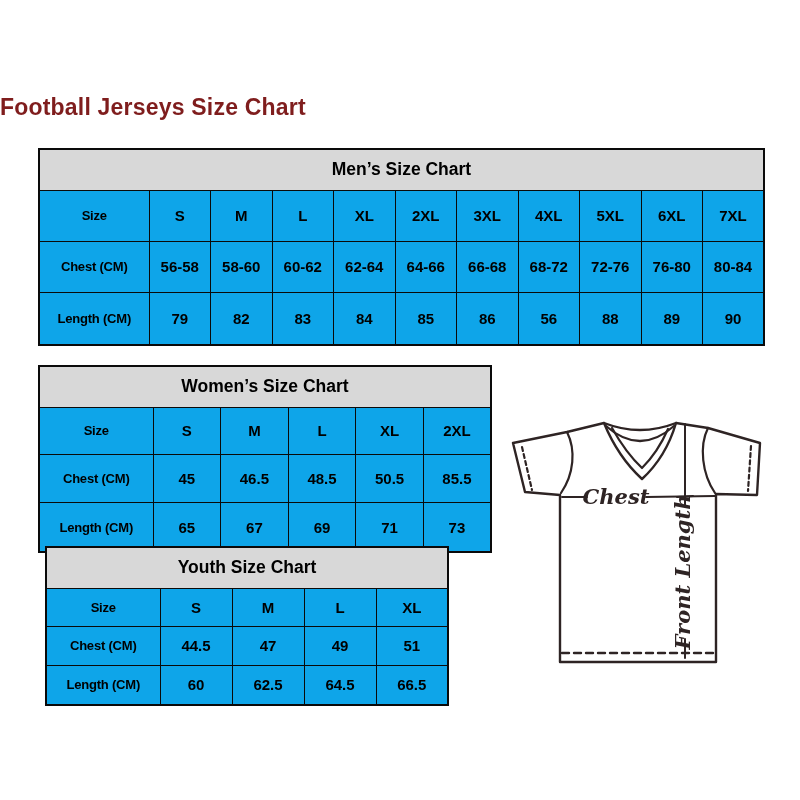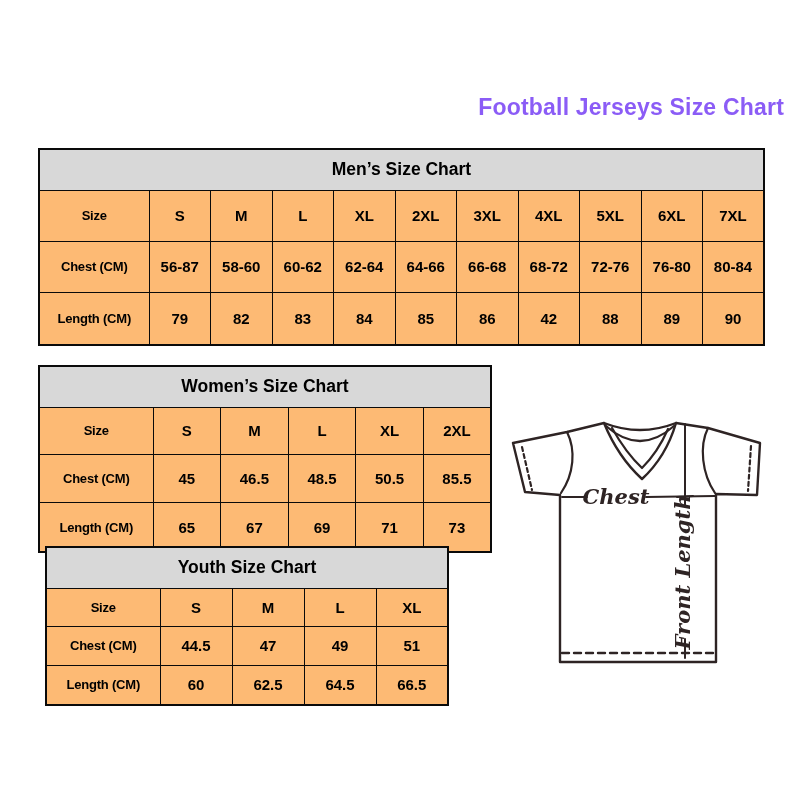--- a/index.html
+++ b/index.html
@@ -1,26 +1,26 @@
 <!DOCTYPE html>
 <html><head>
 <meta charset="utf-8">
 <style>
   html,body{margin:0;padding:0;}
   body{
     width:800px;height:800px;background:#ffffff;position:relative;overflow:hidden;
     font-family:"Liberation Sans",sans-serif;
   }
   .page-title{
-    position:absolute;top:94px;left:0;width:784px;text-align:right;
-    font-size:23px;font-weight:bold;color:#8b5cf6;margin:0;letter-spacing:0.2px;
+    position:absolute;top:94px;left:0;width:784px;text-align:left;
+    font-size:23px;font-weight:bold;color:#7f1d1d;margin:0;letter-spacing:0.2px;
   }
   table.size-table{
     position:absolute;border-collapse:collapse;table-layout:fixed;
-    border:2.4px solid #0a0a0a;background:#fdba74;
+    border:2.4px solid #0a0a0a;background:#0ea5e9;
   }
   table.size-table td{
     border:1.6px solid #0a0a0a;text-align:center;vertical-align:middle;
     font-weight:bold;font-size:15px;color:#000;padding:0;overflow:hidden;white-space:nowrap;
   }
   table.size-table td.ttitle{background:#d8d8d8;font-size:17.5px;}
   table.size-table td.rlabel{font-size:13px;letter-spacing:-0.2px;}
   tr.thead-row{height:41px;}
   #mens{left:38px;top:148px;width:727px;height:198px;}
   #womens{left:38px;top:365px;width:454px;height:188px;}
@@ -62,40 +62,40 @@
         <td>XL</td>
         <td>2XL</td>
         <td>3XL</td>
         <td>4XL</td>
         <td>5XL</td>
         <td>6XL</td>
         <td>7XL</td>
       </tr>
       <tr>
         <td class="rlabel">Chest (CM)</td>
-        <td>56-87</td>
+        <td>56-58</td>
         <td>58-60</td>
         <td>60-62</td>
         <td>62-64</td>
         <td>64-66</td>
         <td>66-68</td>
         <td>68-72</td>
         <td>72-76</td>
         <td>76-80</td>
         <td>80-84</td>
       </tr>
       <tr>
         <td class="rlabel">Length (CM)</td>
         <td>79</td>
         <td>82</td>
         <td>83</td>
         <td>84</td>
         <td>85</td>
         <td>86</td>
-        <td>42</td>
+        <td>56</td>
         <td>88</td>
         <td>89</td>
         <td>90</td>
       </tr>
     </tbody>
   </table>
 
 <table id="womens" class="size-table">
     <colgroup>
       <col style="width: 114px;">

